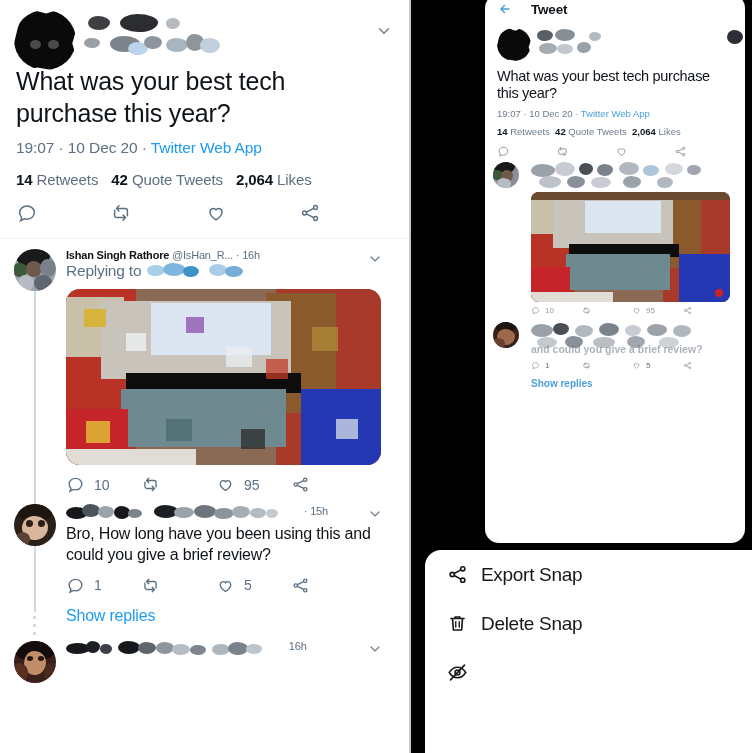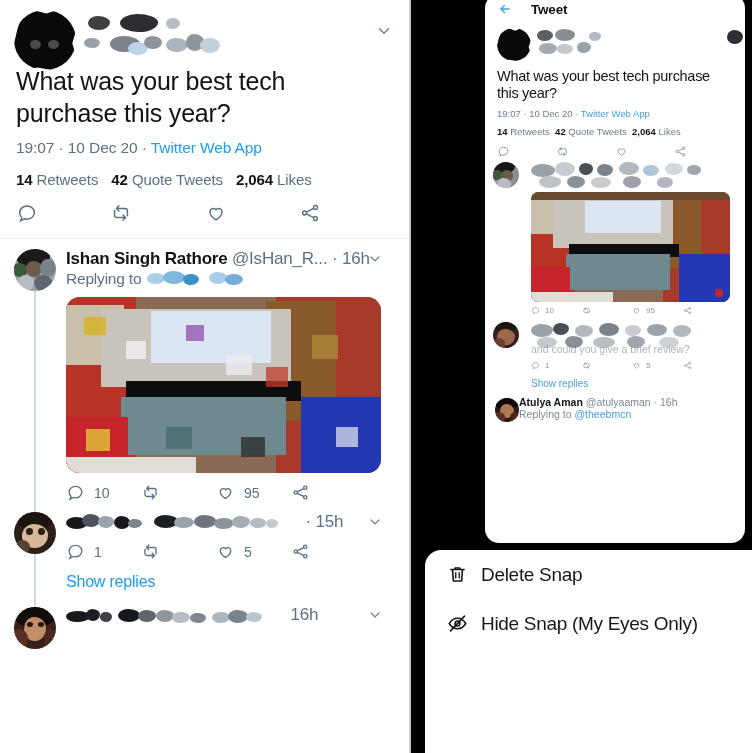--- a/index.html
+++ b/index.html
@@ -55,21 +55,21 @@
   
   .reply{position:relative;padding:8px 14px 0 14px;}
   .reply .av{
     position:absolute;left:14px;top:10px;width:42px;height:42px;border-radius:50%;
     overflow:hidden;background:#888;
   }
   .thread-line{position:absolute;left:34px;width:2px;background:#cfd9de;}
   .thread-dots{position:absolute;left:33px;width:3px;}
   .thread-dots i{display:block;width:3px;height:3px;background:#cfd9de;margin-bottom:5px;border-radius:1px;}
   .reply .body{margin-left:52px;position:relative;}
-  .rname{font-size:17px;color:#0f1419;font-weight:700;white-space:nowrap;letter-spacing:-0.2px;}
+  .rname{font-size:11px;color:#0f1419;font-weight:700;white-space:nowrap;letter-spacing:-0.2px;}
   .rname .handle{color:#5b7083;font-weight:400;}
   .rname .time{color:#5b7083;font-weight:400;}
   .replying{font-size:15.5px;color:#5b7083;margin-top:1px;letter-spacing:-0.2px;}
   .rtext{font-size:16px;color:#0f1419;line-height:1.3;margin-top:2px;letter-spacing:-0.2px;}
   .rimg{
     width:315px;height:176px;border-radius:14px;margin-top:9px;overflow:hidden;
     position:relative;
   }
   .show-replies{color:#1d9bf0;font-size:16px;margin-top:12px;letter-spacing:-0.2px;}
 
@@ -318,20 +318,21 @@
             <span class="blob" style="left:184px;top:4px;width:16px;height:10px;background:#b4bbc2;"></span>
             <span class="blob" style="left:200px;top:5px;width:12px;height:9px;background:#c3c9cf;"></span>
           </span>
           <span class="time">· <span>15h</span></span>
           <span style="position:absolute;right:12px;top:2px;">
             <svg width="16" height="16" viewBox="0 0 24 24">
                 <path d="M6 9l6 6 6-6" fill="none" stroke="#6b7b8a" stroke-width="1.8" stroke-linecap="round"></path>
               </svg>
           </span>
         </div>
+        <div class="rtext" style="margin-top:3px;">Bro, How long have you been using this and could you give a brief review?</div>
         <div class="action-row" style="padding:10px 0 0 0;width:300px;">
           <div class="act">
             <svg width="19" height="19" viewBox="0 0 24 24">
                 <path d="M20 11.5c0 4-3.6 7.2-8 7.2-1 0-1.9-.15-2.8-.45L5 20.5l1.3-3.4C5 15.7 4 13.7 4 11.5 4 7.4 7.6 4.3 12 4.3s8 3.1 8 7.2z" fill="none" stroke="#5b7083" stroke-width="1.7"></path>
               </svg>
             <span class="cnt">1</span>
           </div>
           <div class="act">
             <svg width="19" height="19" viewBox="0 0 24 24">
                 <path d="M7 7h9.5a2.5 2.5 0 0 1 2.5 2.5V15M7 7l2.8-2.8M7 7l2.8 2.8M17 17H7.5A2.5 2.5 0 0 1 5 14.5V9M17 17l-2.8-2.8M17 17l-2.8 2.8" fill="none" stroke="#5b7083" stroke-width="1.7" stroke-linecap="round" stroke-linejoin="round"></path>
@@ -524,21 +525,21 @@
               <svg width="9" height="9" viewBox="0 0 24 24">
                 <circle cx="18" cy="6" r="2.3" fill="none" stroke="#8a97a3" stroke-width="2"></circle>
                 <circle cx="6" cy="12" r="2.3" fill="none" stroke="#8a97a3" stroke-width="2"></circle>
                 <circle cx="18" cy="18" r="2.3" fill="none" stroke="#8a97a3" stroke-width="2"></circle>
                 <path d="M8 11l8-4M8 13l8 4" stroke="#8a97a3" stroke-width="2"></path>
               </svg>
             </div>
         </div>
       </div>
 
-      <div class="pc-rep" style="margin-top:5px;">
+      <div class="pc-rep" style="margin-top:5px;font-weight:bold;">
         <div style="position:absolute;left:8px;top:2px;width:26px;height:26px;border-radius:50%;overflow:hidden;background:#3a2018;">
           <span class="blob" style="left:2px;top:-2px;width:22px;height:12px;background:#1d1510;"></span>
           <span class="blob" style="left:4px;top:7px;width:18px;height:16px;background:#9c6a4a;"></span>
           <span class="blob" style="left:0px;top:16px;width:12px;height:12px;background:#6a4030;"></span>
         </div>
         <div style="margin-left:34px;position:relative;height:30px;">
           <span class="blob" style="left:0px;top:0px;width:22px;height:13px;background:#9aa1a8;"></span>
           <span class="blob" style="left:22px;top:-1px;width:16px;height:12px;background:#4a4f55;"></span>
           <span class="blob" style="left:44px;top:1px;width:18px;height:12px;background:#b2b8bf;"></span>
           <span class="blob" style="left:68px;top:-1px;width:20px;height:13px;background:#7b828a;"></span>
@@ -575,42 +576,36 @@
                 <circle cx="18" cy="6" r="2.3" fill="none" stroke="#8a97a3" stroke-width="2"></circle>
                 <circle cx="6" cy="12" r="2.3" fill="none" stroke="#8a97a3" stroke-width="2"></circle>
                 <circle cx="18" cy="18" r="2.3" fill="none" stroke="#8a97a3" stroke-width="2"></circle>
                 <path d="M8 11l8-4M8 13l8 4" stroke="#8a97a3" stroke-width="2"></path>
               </svg>
             </div>
         </div>
         <div class="pc-show">Show replies</div>
       </div>
 
-      <div class="pc-lastrow">
-        <div class="pc-lastav" style="background:#2a1a14;">
-          <span class="blob" style="left:0px;top:-2px;width:24px;height:14px;background:#120a08;"></span>
-          <span class="blob" style="left:5px;top:6px;width:14px;height:14px;background:#b07a52;"></span>
-          <span class="blob" style="left:-1px;top:14px;width:11px;height:12px;background:#5a3020;"></span>
-          <span class="blob" style="left:15px;top:14px;width:10px;height:12px;background:#4a2618;"></span>
-        </div>
-        <div class="pc-lastname">
-          <span>Atulya Aman</span>
-          <span class="h">@atulyaaman</span>
-          <span class="h">· <span>16h</span></span>
-        </div>
-        <div class="pc-lastreply">
-          <span>Replying to</span>
-          <span class="blue">@theebmcn</span>
-        </div>
-      </div>
 
     </div>
 
     <div class="ctx-menu">
 
+      <div class="ctx-item">
+        <span class="ci">
+          <svg width="21" height="21" viewBox="0 0 24 24">
+              <circle cx="18" cy="5.5" r="2.4" fill="none" stroke="#16181c" stroke-width="1.9"></circle>
+              <circle cx="6" cy="12" r="2.4" fill="none" stroke="#16181c" stroke-width="1.9"></circle>
+              <circle cx="18" cy="18.5" r="2.4" fill="none" stroke="#16181c" stroke-width="1.9"></circle>
+              <path d="M8.2 10.9l7.6-4.2M8.2 13.1l7.6 4.2" stroke="#16181c" stroke-width="1.9"></path>
+            </svg>
+        </span>
+        <span>Export Snap</span>
+      </div>
 
       <div class="ctx-item">
         <span class="ci">
           <svg width="21" height="21" viewBox="0 0 24 24">
               <path d="M4.5 6.3h15" stroke="#16181c" stroke-width="1.9" stroke-linecap="round"></path>
               <path d="M9.3 6.3V4.6h5.4v1.7" fill="none" stroke="#16181c" stroke-width="1.9" stroke-linejoin="round"></path>
               <path d="M6.3 6.3l1 13.1h9.4l1-13.1" fill="none" stroke="#16181c" stroke-width="1.9" stroke-linejoin="round"></path>
               <path d="M10 10v6M14 10v6" stroke="#16181c" stroke-width="1.6" stroke-linecap="round"></path>
             </svg>
         </span>
@@ -618,18 +613,17 @@
       </div>
 
       <div class="ctx-item">
         <span class="ci">
           <svg width="21" height="21" viewBox="0 0 24 24">
               <path d="M2.6 12s3.6-6 9.4-6 9.4 6 9.4 6-3.6 6-9.4 6-9.4-6-9.4-6z" fill="none" stroke="#16181c" stroke-width="1.8"></path>
               <circle cx="12" cy="12" r="2.8" fill="none" stroke="#16181c" stroke-width="1.8"></circle>
               <path d="M4 20.5L20 3.5" stroke="#16181c" stroke-width="1.9" stroke-linecap="round"></path>
             </svg>
         </span>
-        <span>Hide Snap (My Eyes Only)</span>
       </div>
 
     </div>
   </div>
 </div>
 
 </body></html>

